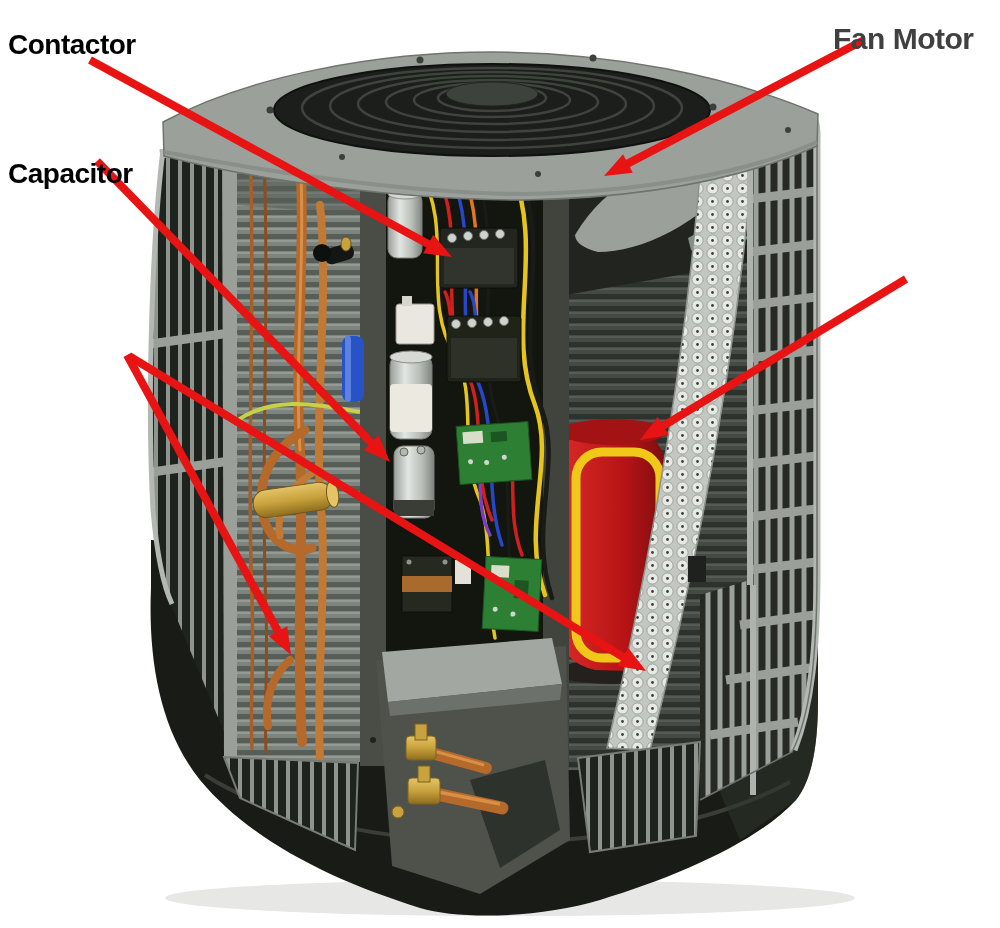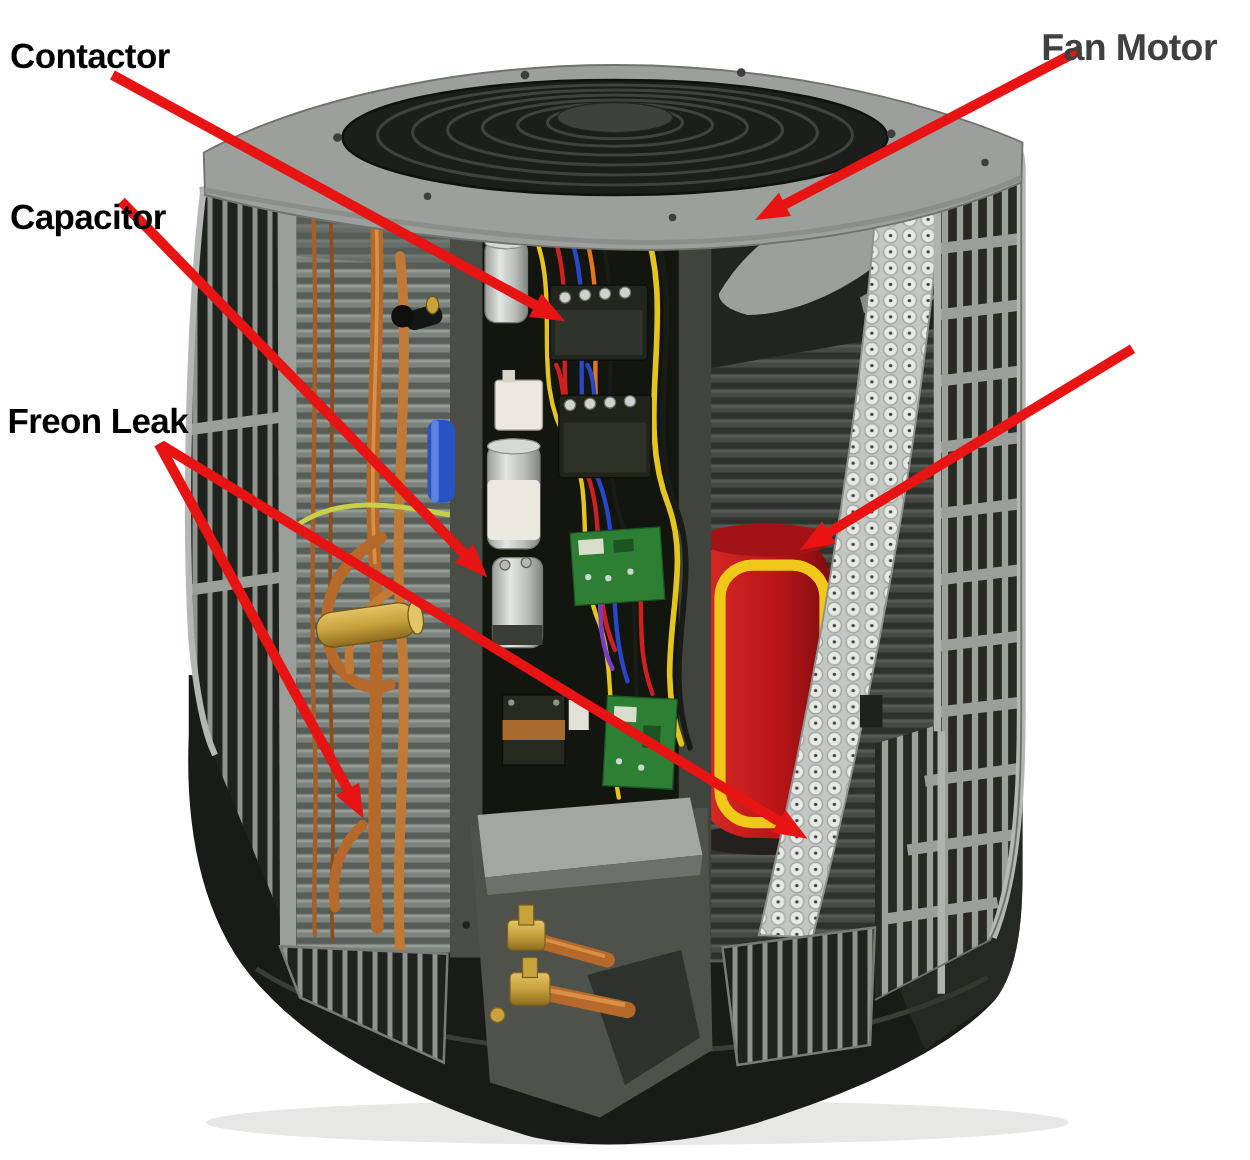--- a/index.html
+++ b/index.html
@@ -299,17 +299,16 @@
       <polygon points="646,671 617.4793756305658,665.9182694308305 628.405963543797,647.9847902208604" fill="#e81313"></polygon>
       <line x1="864" y1="40" x2="625.2663571074116" y2="164.87605935920004" stroke="#e81313" stroke-width="8"></line>
       <polygon points="604,176 623.0579277154882,154.18153554460744 632.791375776188,172.78959801359267" fill="#e81313"></polygon>
       <line x1="906" y1="279" x2="660.5320018964376" y2="427.57273569426144" stroke="#e81313" stroke-width="8"></line>
       <polygon points="640,440 657.6615739997317,417.0365768263527 668.5354302672529,435.0020784857356" fill="#e81313"></polygon>
     </svg>
 
 <div id="label-layer">
       <div class="label" style="left: 8px; top: 30px; color: rgb(0, 0, 0); font-size: 28px;">Contactor</div>
       <div class="label" style="left: 8px; top: 127px; color: rgb(0, 0, 0); font-size: 28px; margin-top: 32px;">Capacitor</div>
-      <div class="label" style="left: 6px; top: 322px; color: rgb(0, 0, 0); font-size: 28px;">Freon Leak</div>
       <div class="label" style="left: 833px; top: 22px; color: #404040; font-size: 30px;">Fan Motor</div>
     </div>
 
 </div>
 
 </body></html>

